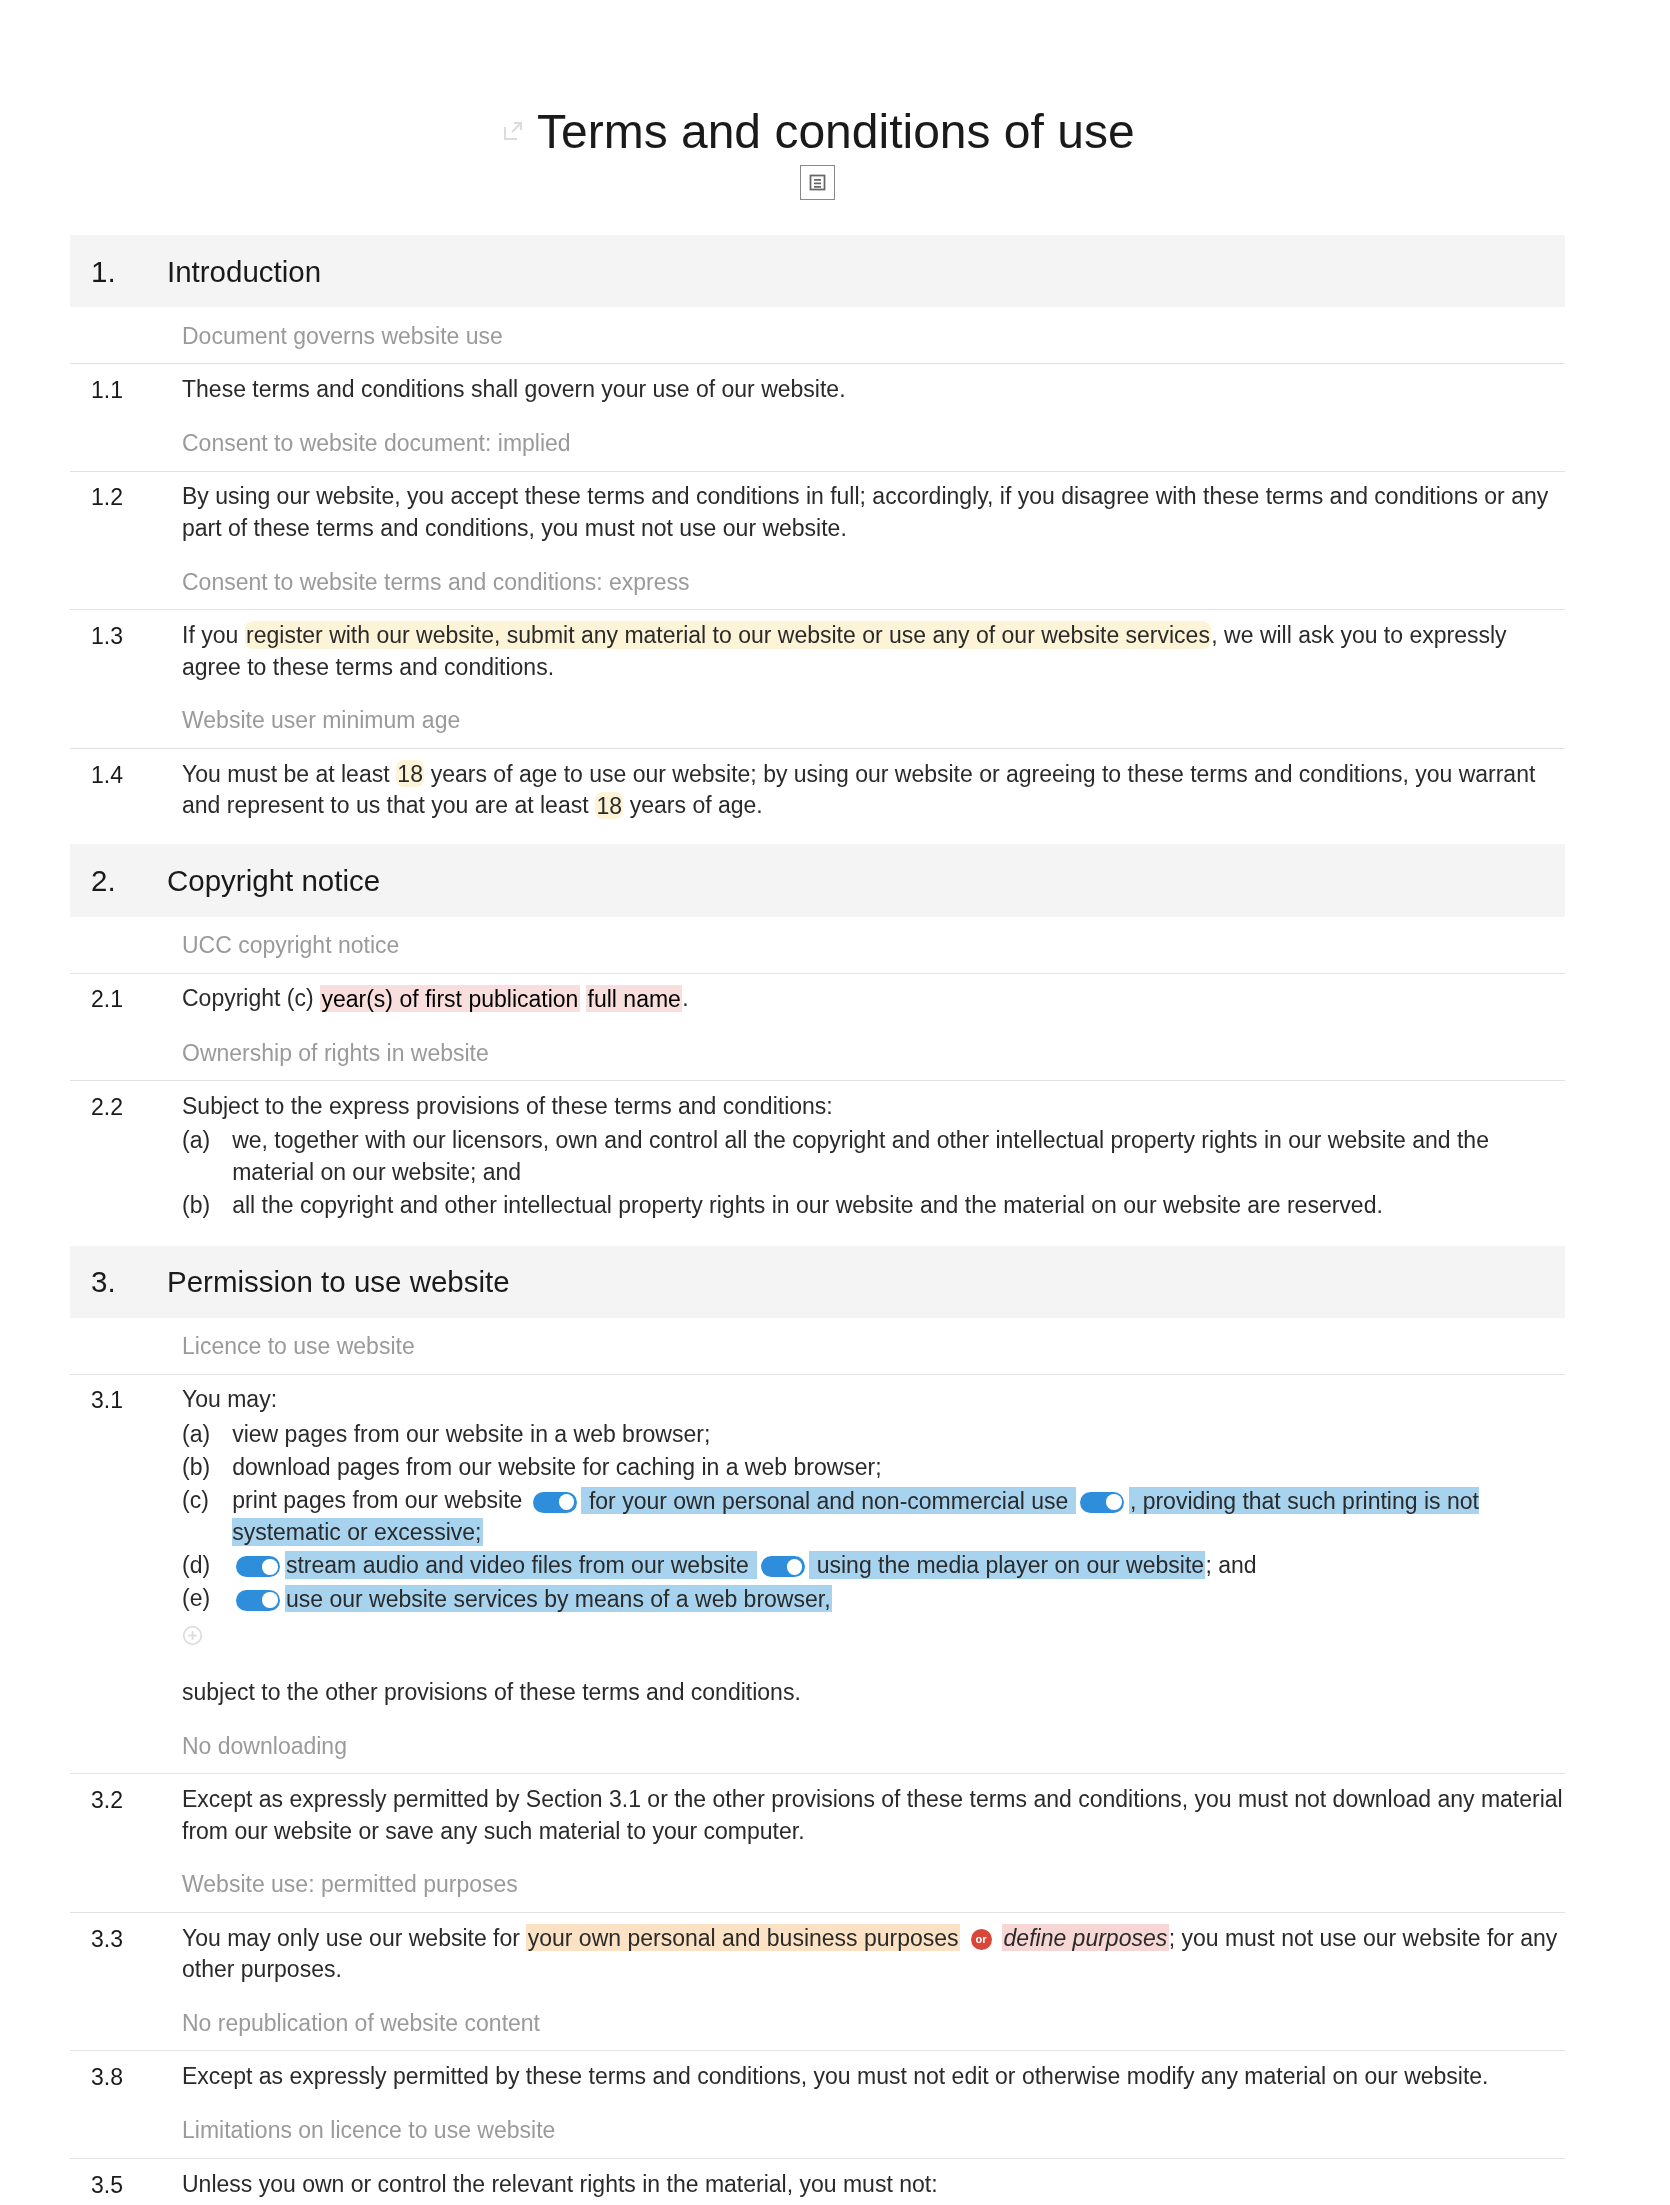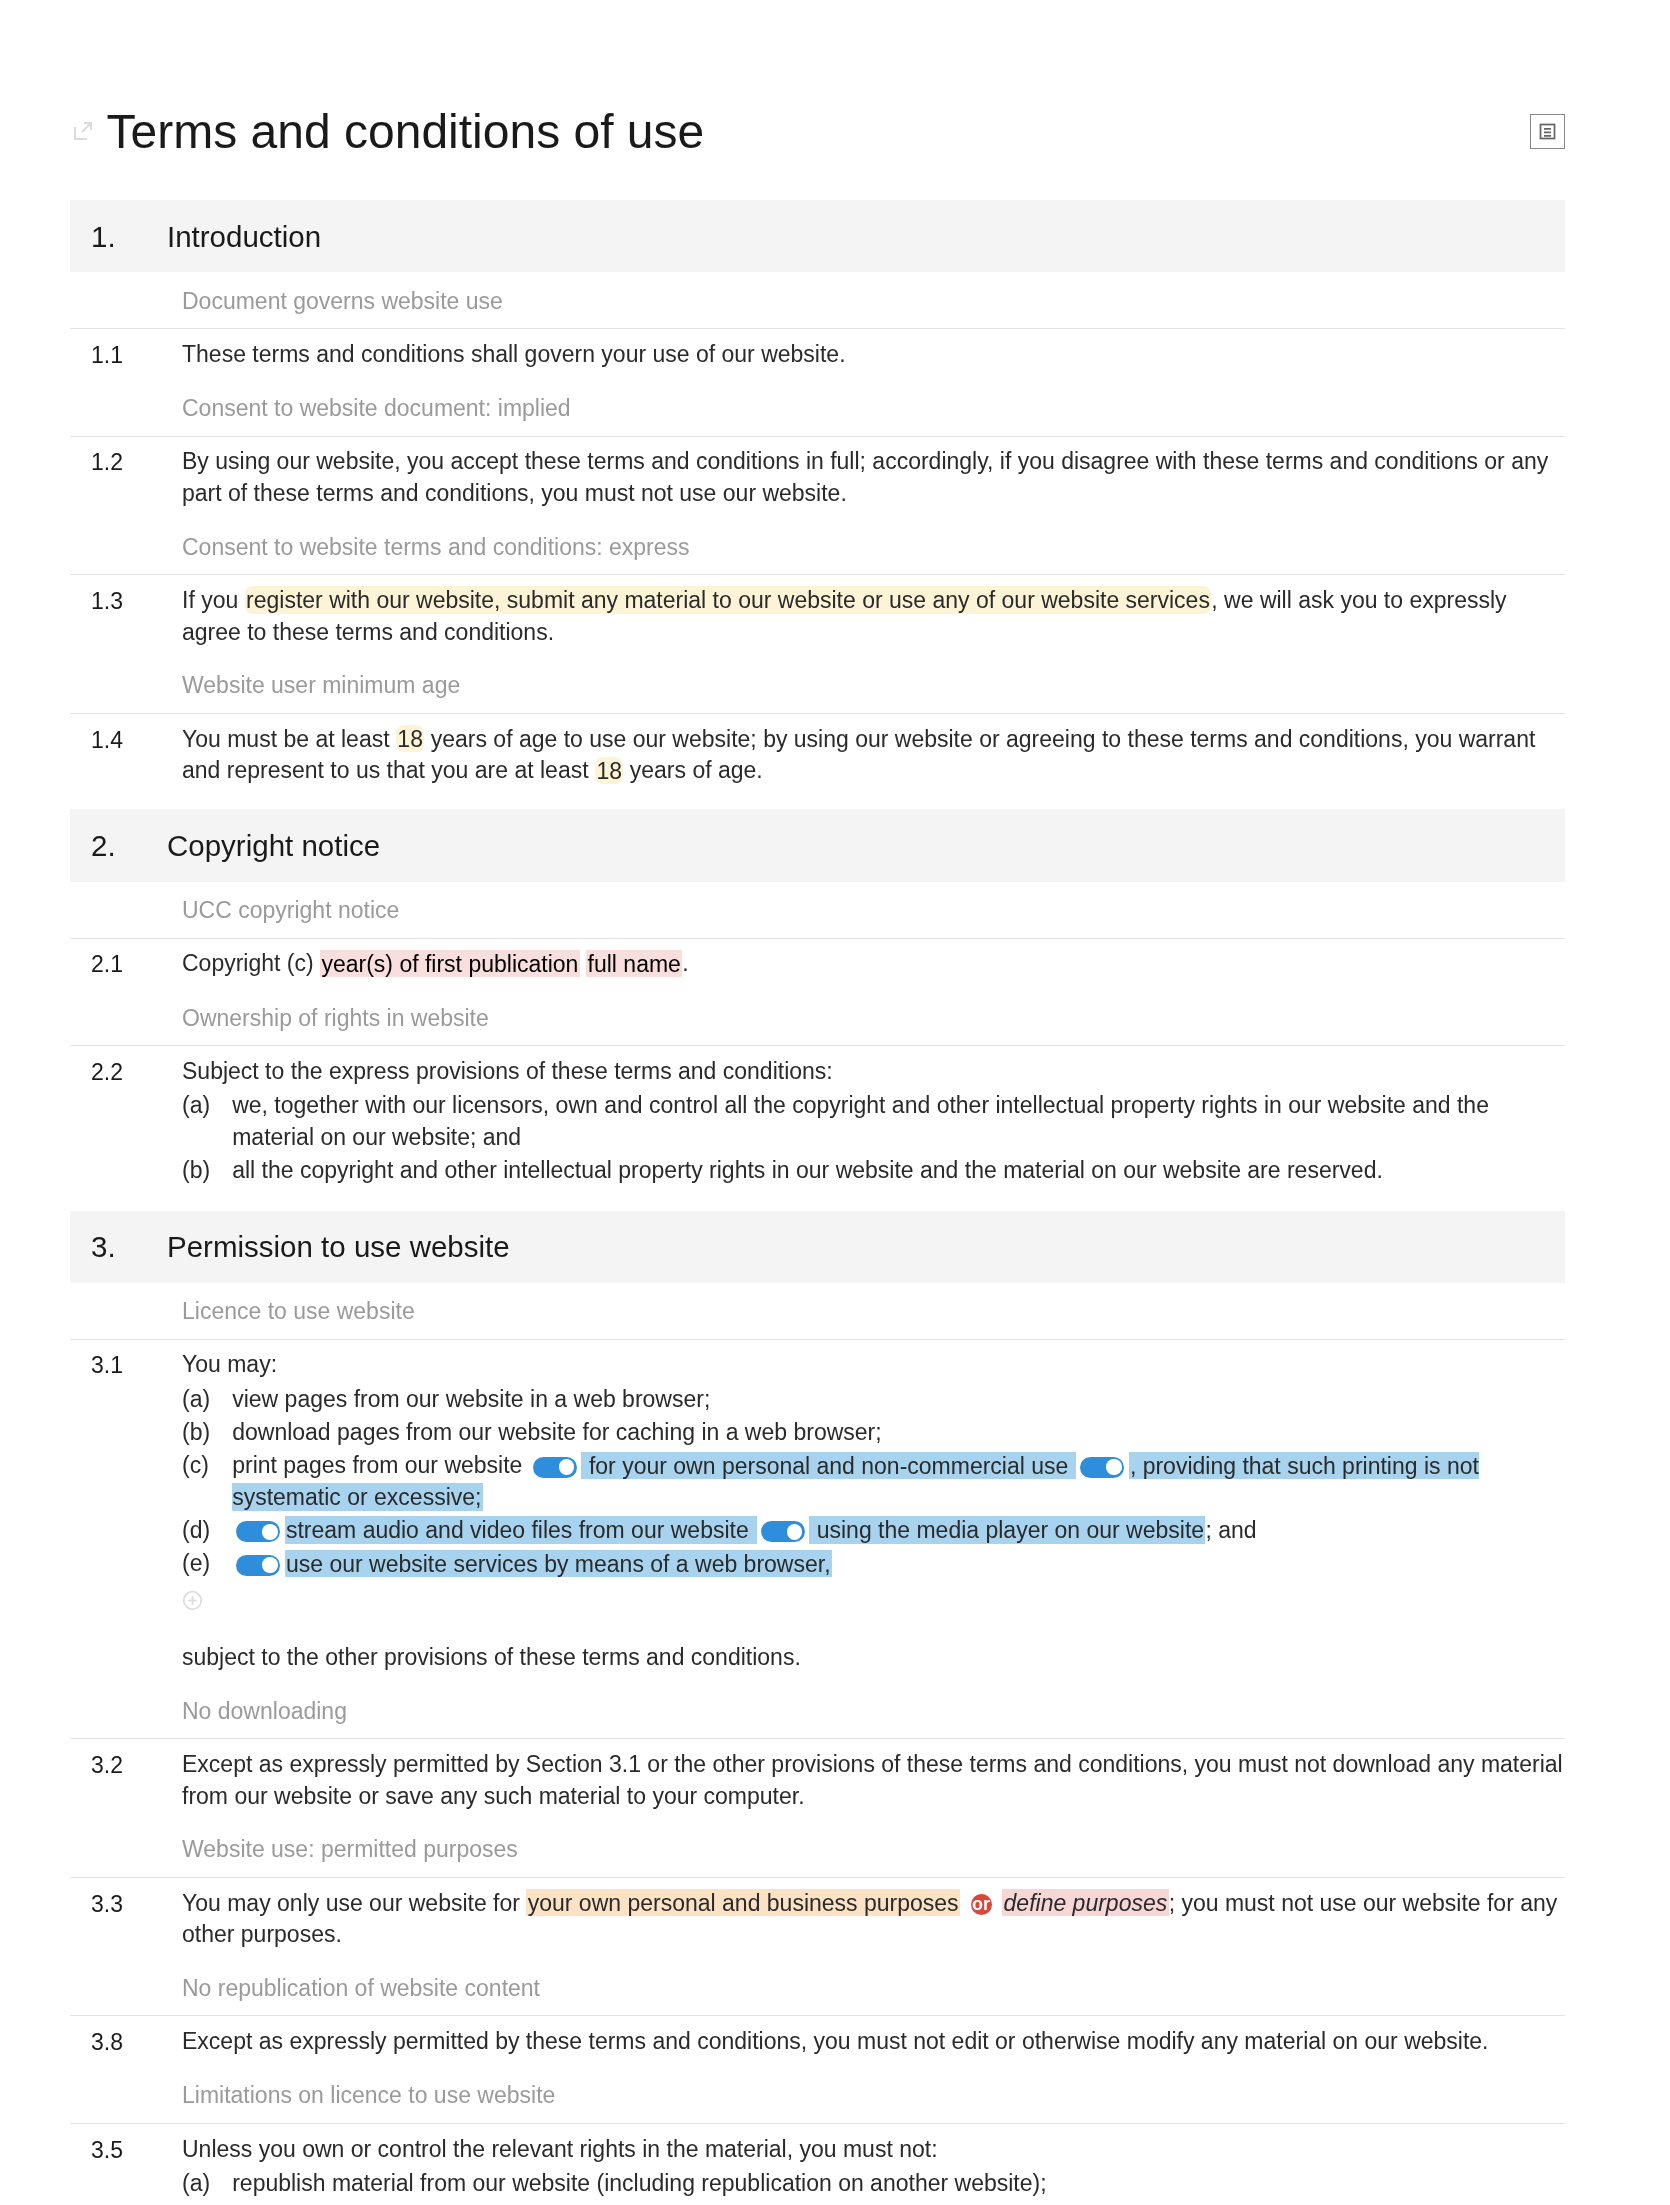--- a/index.html
+++ b/index.html
@@ -9,20 +9,21 @@
     color: #2a2a2a;
     padding: 98px 105px 56px 70px;
     font-size: 23px;
     line-height: 1.4;
   }
   .doc-header {
     display: flex;
     align-items: center;
     justify-content: space-between;
     margin-bottom: 35px;
+    flex-direction: column;
   }
   .doc-title-wrap {
     display: flex;
     align-items: center;
     gap: 12.6px;
   }
   .link-icon {
     width: 24px;
     height: 24px;
     opacity: 0.35;
@@ -107,21 +108,21 @@
   .hl-blue   { background: #a7d3ef; padding: 0.7px 1.4px; }
   .hl-orange { background: #fbe2c4; padding: 0.7px 1.4px; }
   .hl-pink2  { background: #f7d6d6; font-style: italic; padding: 0.7px 1.4px; }
   .or-badge {
     display: inline-flex;
     align-items: center;
     justify-content: center;
     background: #d9473a;
     color: #fff;
     font-style: normal;
-    font-size: 18px;
+    font-size: 11px;
     font-weight: bold;
     border-radius: 50%;
     width: 21px;
     height: 21px;
     margin: 0 4.2px;
     vertical-align: middle;
   }
   .toggle {
     display: inline-block;
     width: 44px;

